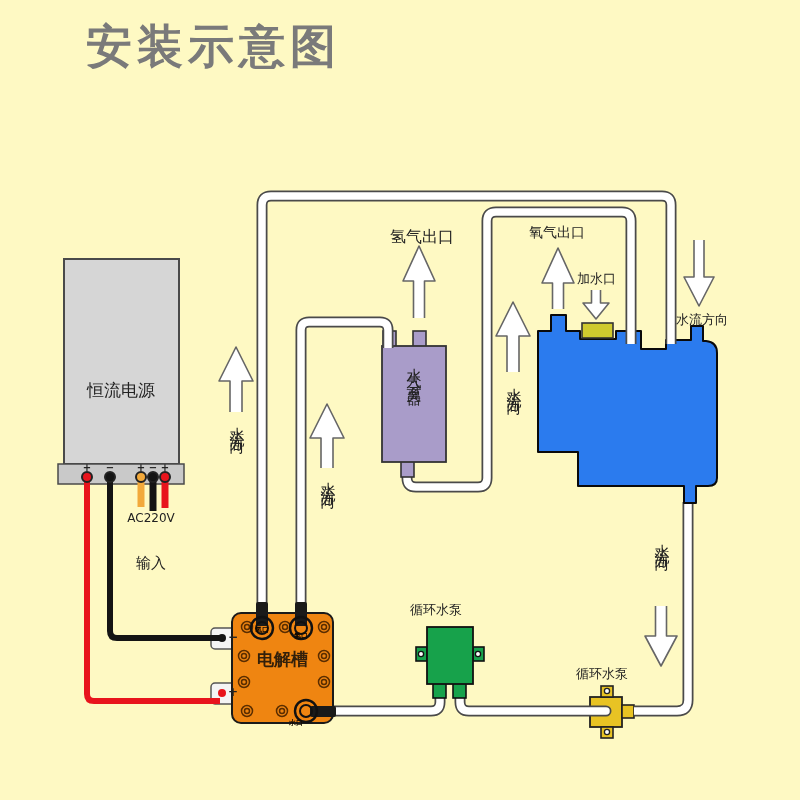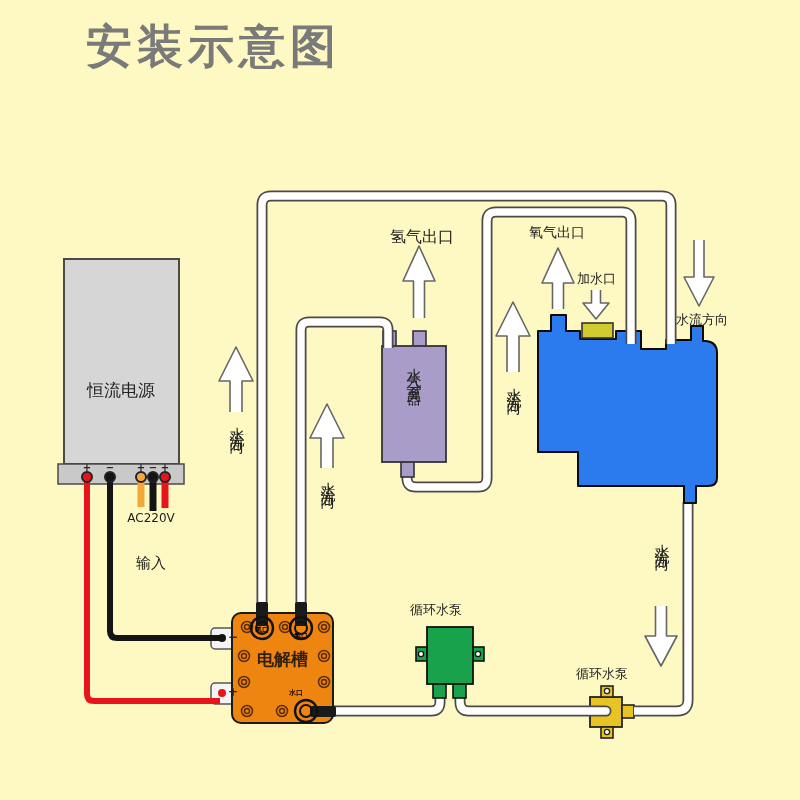--- a/index.html
+++ b/index.html
@@ -187,21 +187,21 @@
   <div class="lbl ctr" style="left:116px;top:511px;width:70px;font-size:12px;">AC220V</div>
   <div class="lbl ctr" style="left:116px;top:554px;width:70px;font-size:15px;">输入</div>
 
   <div class="lugsign" style="left:228px;top:631px;">−</div>
   <div class="lugsign" style="left:228px;top:686px;">+</div>
 
   <div class="lbl ctr" style="left:232px;top:649px;width:101px;font-size:17px;font-weight:bold;color:#33200a;">电解槽</div>
 
   <div class="tiny ctr" style="left:252px;top:627px;width:20px;">氧口</div>
   <div class="tiny ctr" style="left:291px;top:633px;width:20px;">氢口</div>
-  <div class="tiny ctr" style="left:286px;top:690px;width:20px;">水口</div>
+  <div class="tiny ctr" style="left:286px;top:720px;width:20px;">水口</div>
 
   <div class="vlabel" style="left:404px;top:356px;letter-spacing:6px;">水气分离器</div>
 
   <div class="lbl" style="left:390px;top:227px;font-size:16px;text-align:right;">氢气出口</div>
   <div class="lbl" style="left:529px;top:224px;font-size:14px;">氧气出口</div>
 
   <div class="lbl" style="left:577px;top:271px;">加水口</div>
   <div class="lbl" style="left:676px;top:312px;">水流方向</div>
 
   <div class="lbl" style="left:410px;top:602px;">循环水泵</div>

